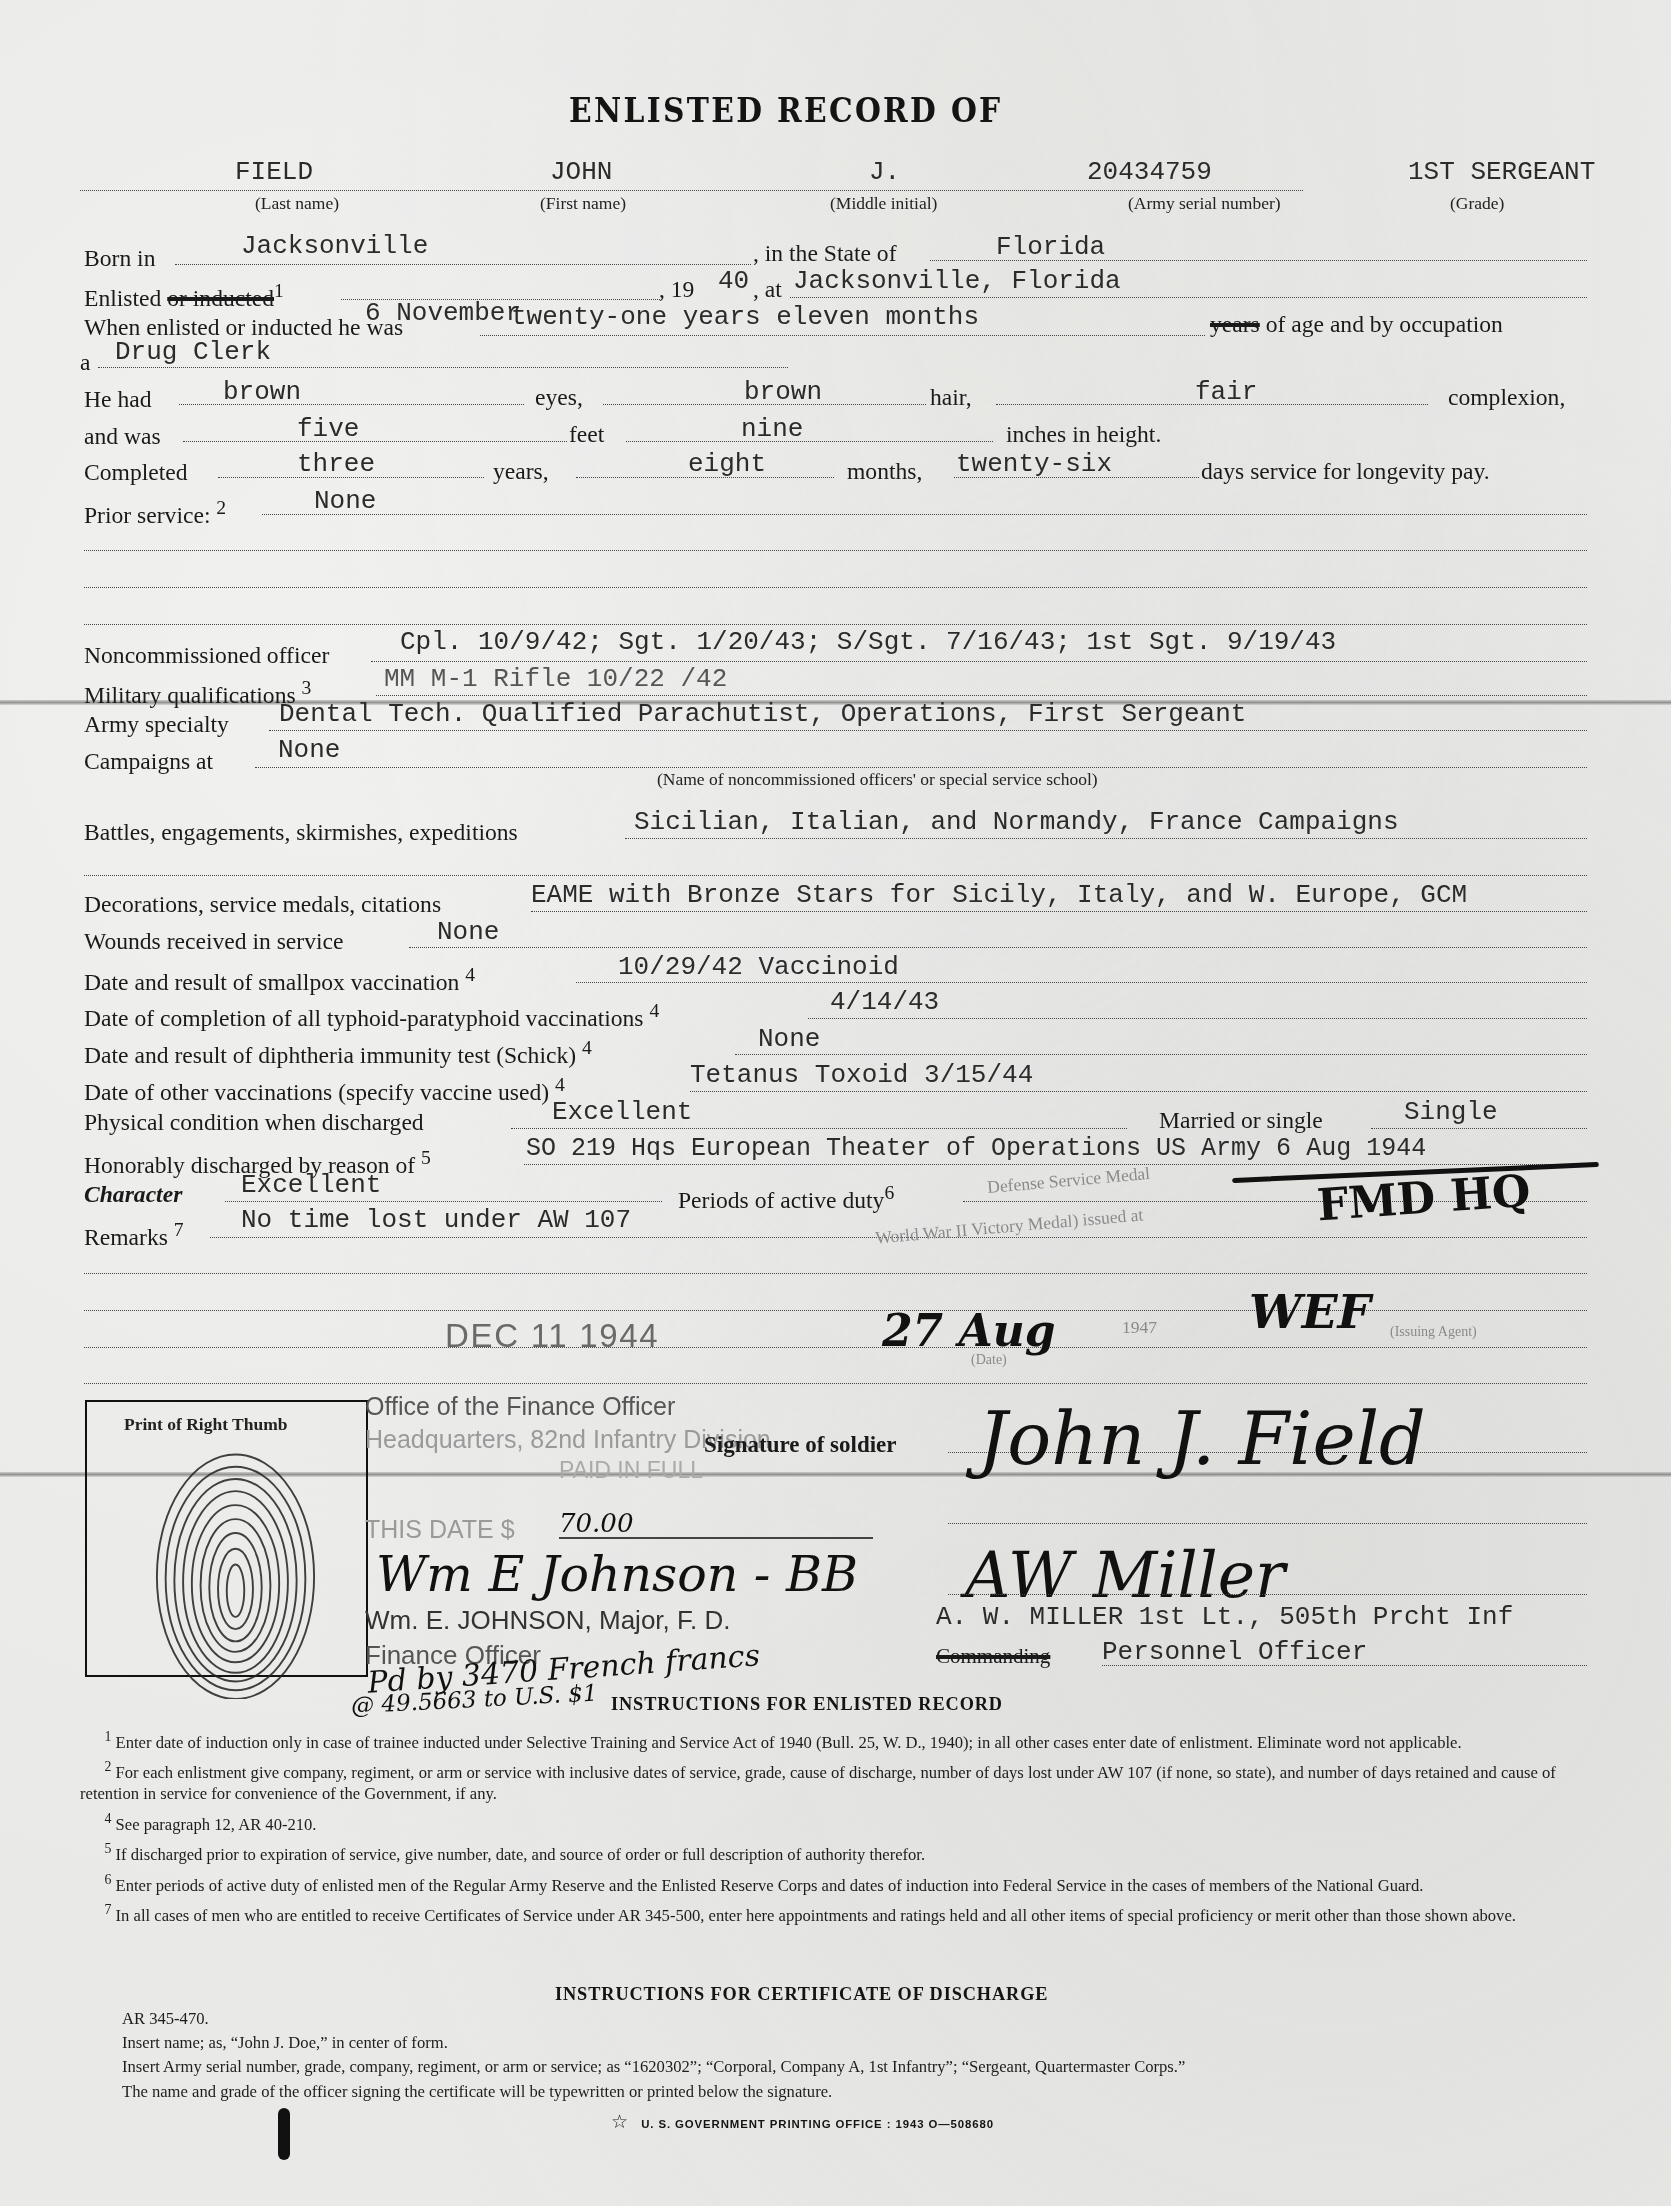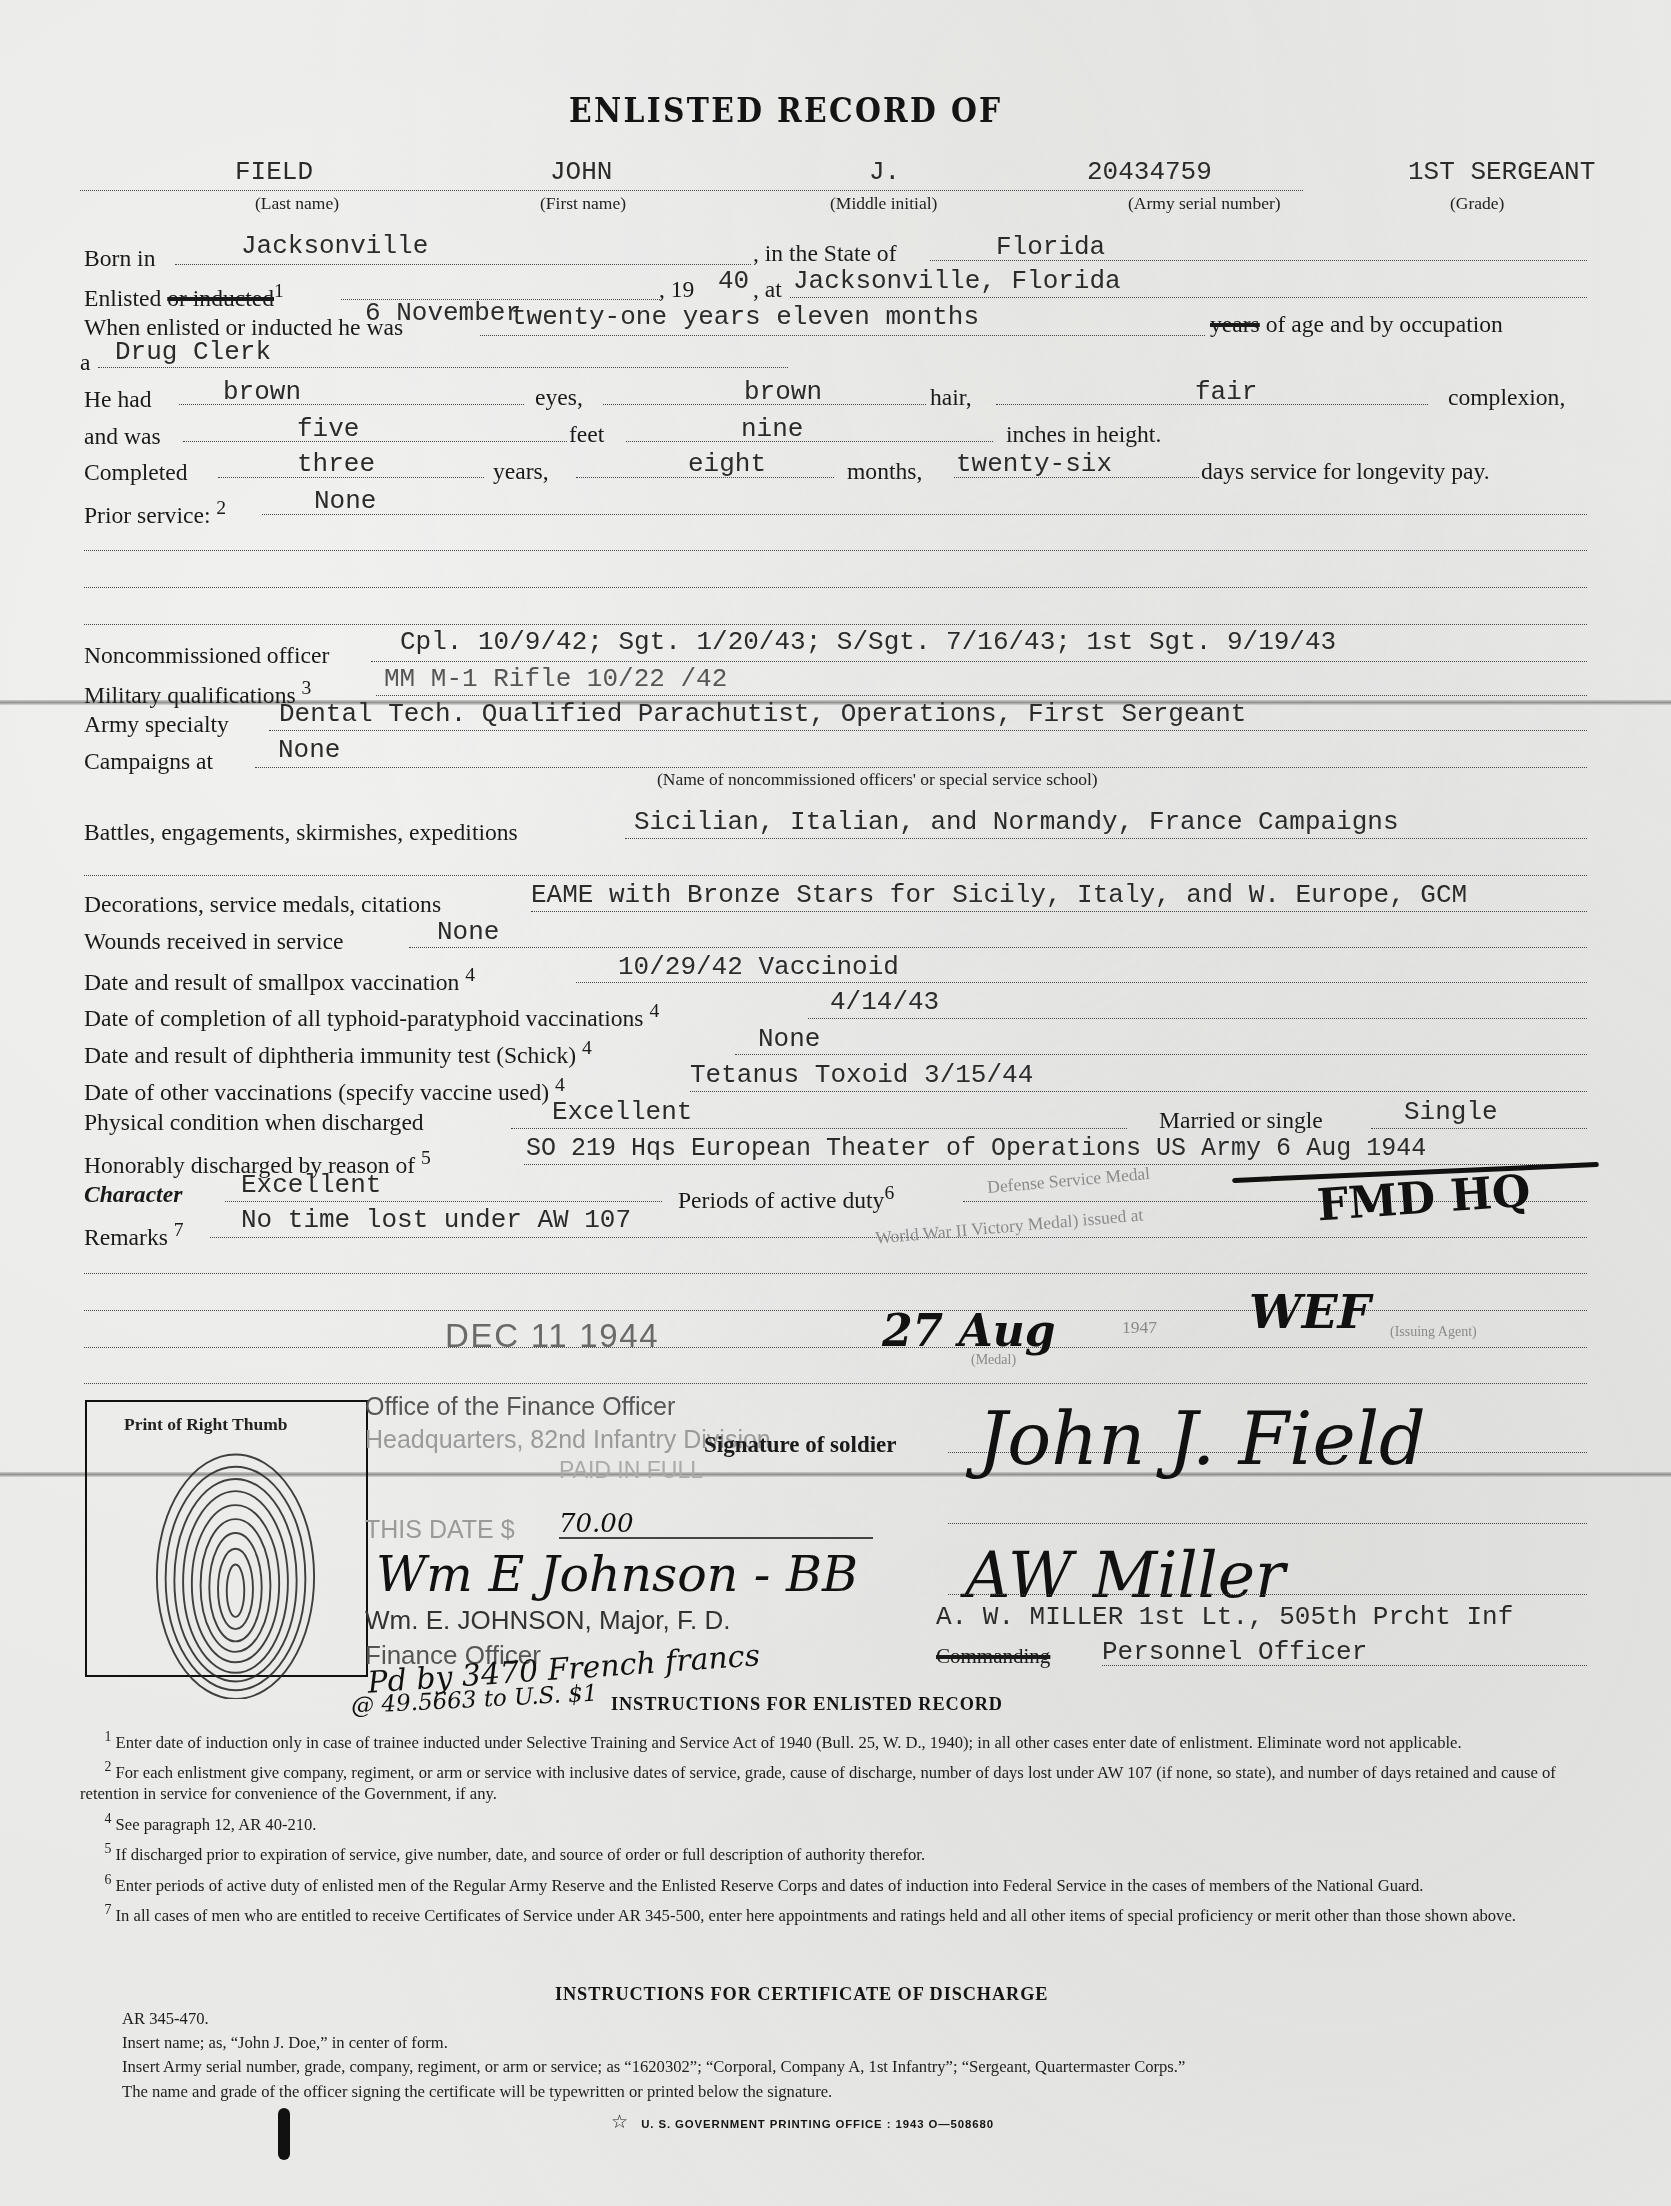--- a/index.html
+++ b/index.html
@@ -213,21 +213,21 @@
 <div class="abs small faint" style="left:875px; top:1216px; transform:rotate(-5deg);">World War II Victory Medal) issued at</div>
 <div class="dots" style="left:84px; top:1273px; width:1503px;"></div>
 <div class="dots" style="left:84px; top:1310px; width:1503px;"></div>
 <div class="dots" style="left:84px; top:1347px; width:1503px;"></div>
 <div class="dots" style="left:84px; top:1383px; width:1503px;"></div>
 
 <div class="abs sans" style="left:445px; top:1317px; font-size:33px; color:#6a6a6a; letter-spacing:1.7px;">DEC 11 1944</div>
 <div class="abs hand" style="left:882px; top:1305px; font-size:44px;">27 Aug</div>
 <div class="abs small faint" style="left:1122px; top:1317px;">1947</div>
 <div class="abs hand" style="left:1249px; top:1284px; font-size:47px;">WEF</div>
-<div class="abs small faint" style="left:971px; top:1352px; font-size:14px;">(Medal)</div>
+<div class="abs small faint" style="left:971px; top:1352px; font-size:14px;">(Date)</div>
 <div class="abs small faint" style="left:1390px; top:1324px; font-size:14px;">(Issuing Agent)</div>
 
 <div class="abs" style="left:85px; top:1400px; width:279px; height:273px; border:2.6px solid #111;">
   <div class="small" style="position:absolute; left:37px; top:12.2px; font-weight:bold;">Print of Right Thumb</div>
   <svg width="175" height="262" viewBox="0 0 200 300" style="position:absolute; left:61px; top:35px;">
     <g fill="none" stroke="#222" stroke-width="2.2" opacity="0.85">
       <ellipse cx="100" cy="160" rx="90" ry="140"></ellipse>
       <ellipse cx="100" cy="162" rx="80" ry="128"></ellipse>
       <ellipse cx="100" cy="164" rx="70" ry="116"></ellipse>
       <ellipse cx="100" cy="166" rx="60" ry="104"></ellipse>

